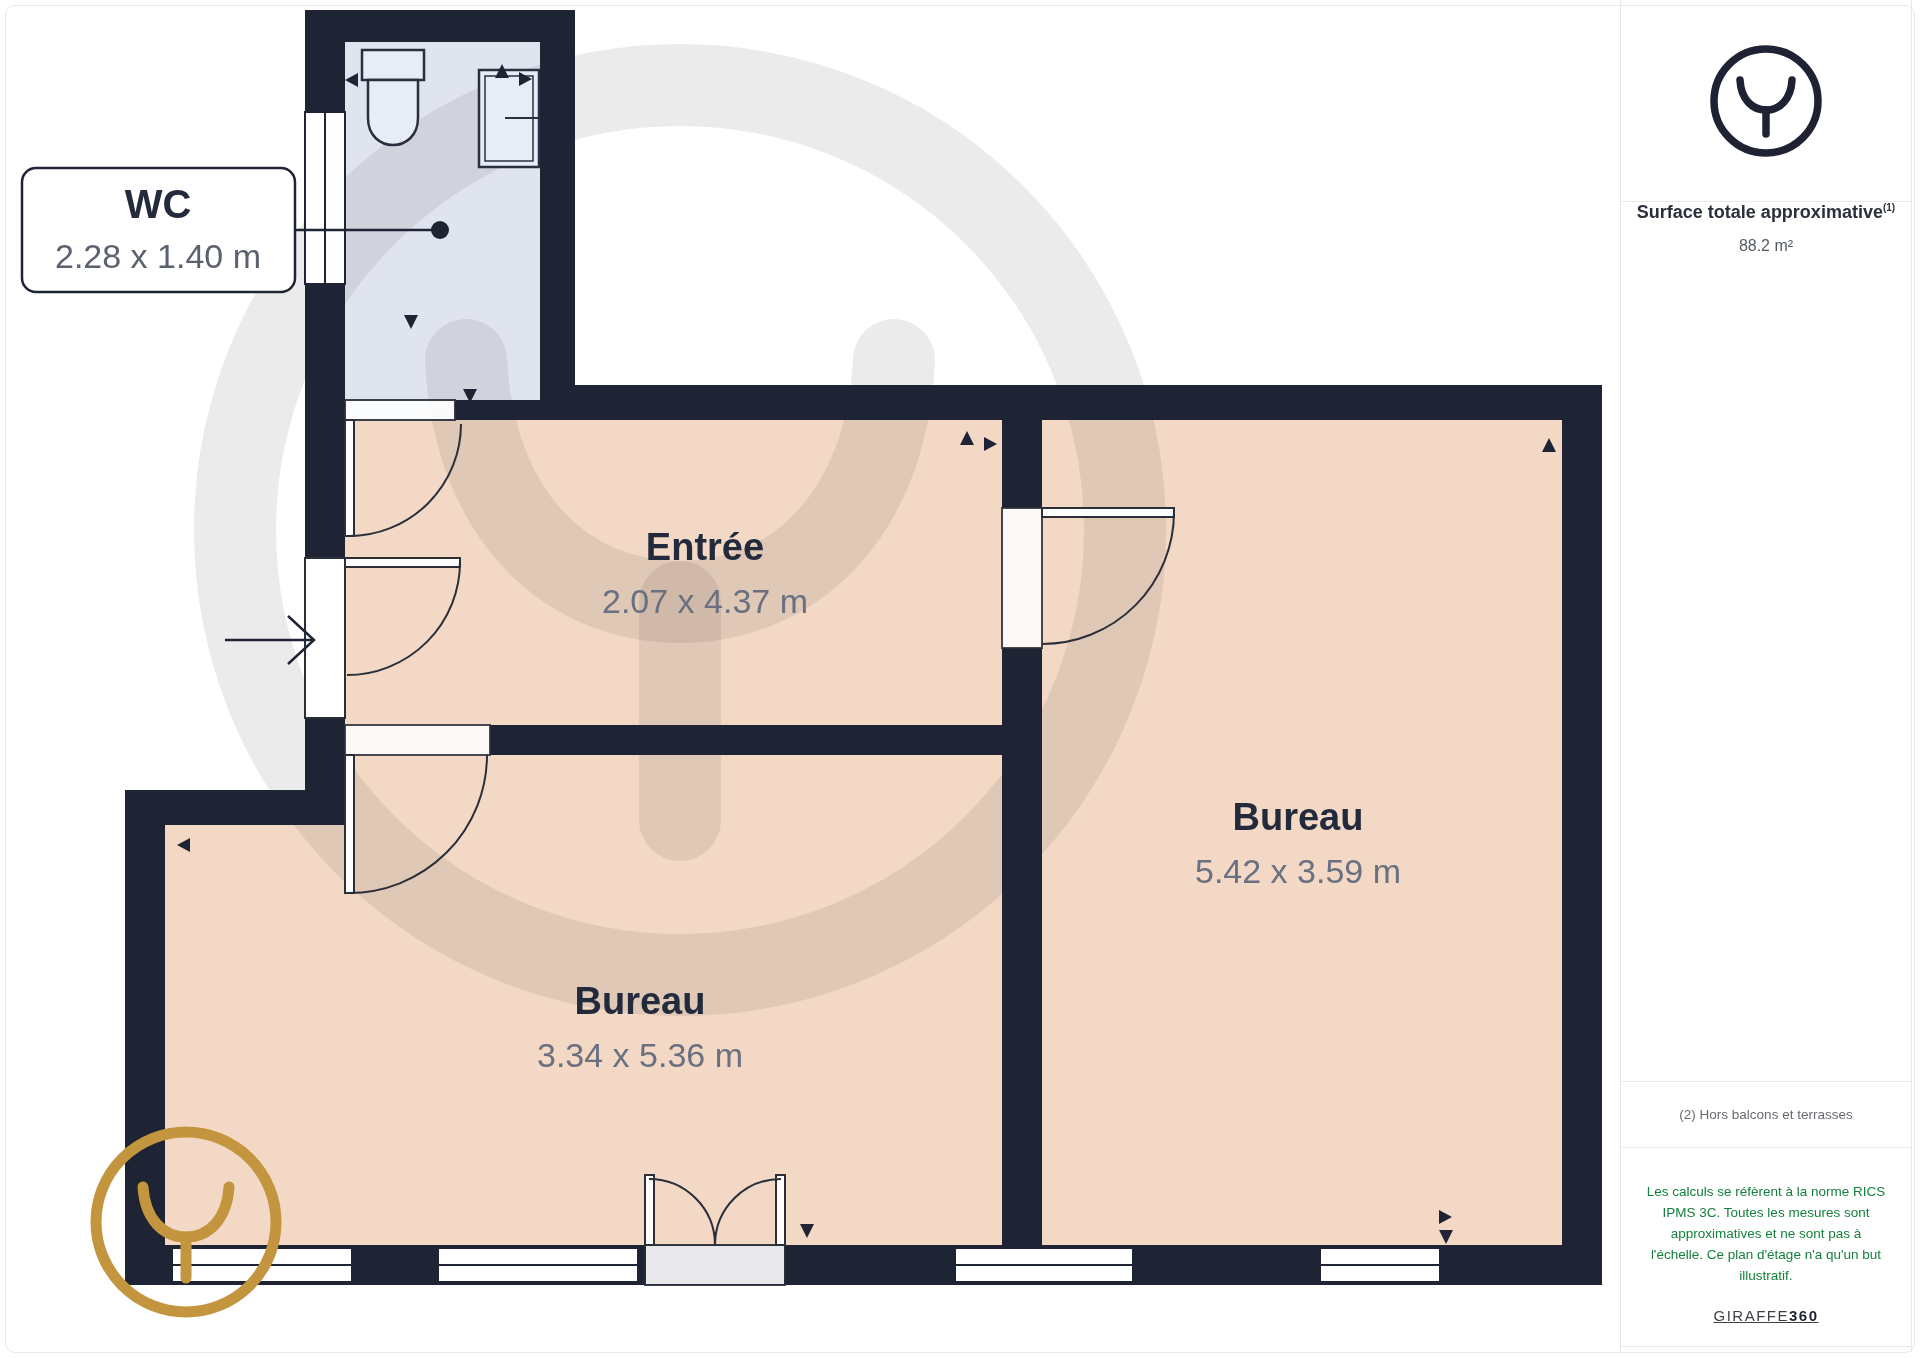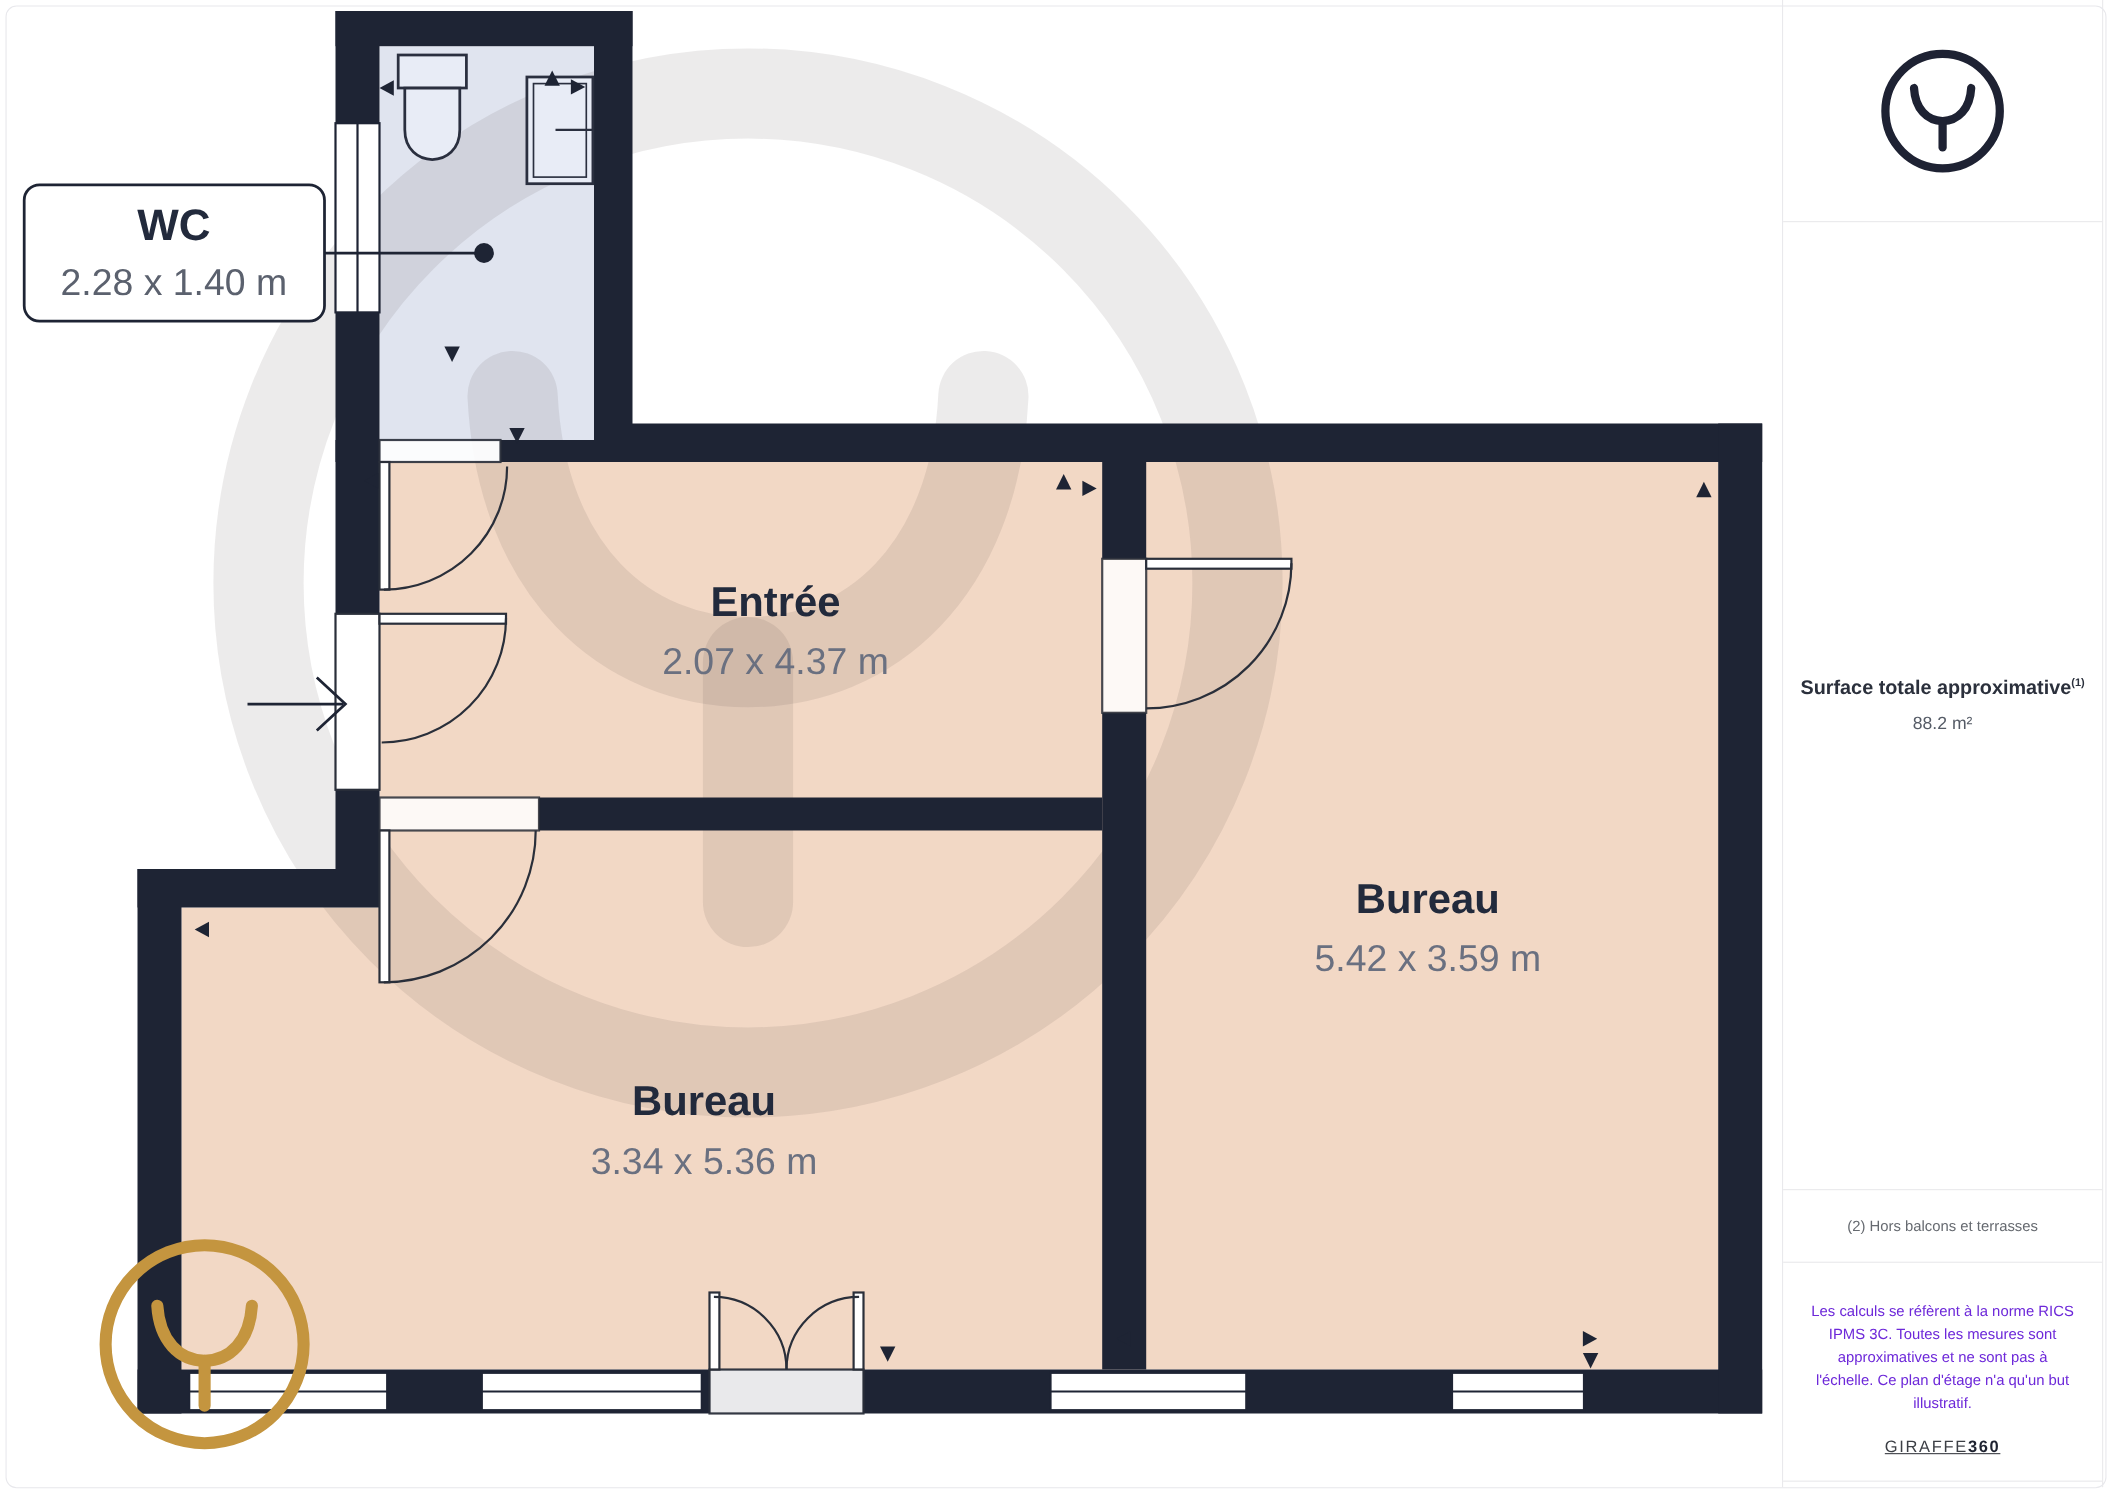--- a/index.html
+++ b/index.html
@@ -15,28 +15,28 @@
   .room-title{font-weight:bold;fill:#222a3c;}
   .room-dims{fill:#6a7080;}
   
   #sidebar{
     position:absolute;left:1620px;top:0;width:292px;height:1352px;
     border-left:1px solid #e9e9ec;border-right:1px solid #e9e9ec;
     display:flex;flex-direction:column;background:#fff;box-sizing:border-box;
   }
   .sb-section{box-sizing:border-box;width:100%;}
   #sb-logo{height:202px;border-bottom:1px solid #e9e9ec;display:flex;align-items:center;justify-content:center;}
-  #sb-surface{height:880px;border-bottom:1px solid #e9e9ec;display:flex;flex-direction:column;align-items:center;justify-content:center;text-align:center;}
+  #sb-surface{height:880px;border-bottom:1px solid #e9e9ec;display:flex;flex-direction:column;align-items:center;text-align:center;}
   .surface-label{font-size:18px;font-weight:bold;color:#2b303c;margin:0;}
   .surface-label sup{font-size:10px;}
   .surface-value{font-size:16px;color:#555b66;margin:14px 0 0 0;}
   #sb-note{height:66px;border-bottom:1px solid #e9e9ec;display:flex;align-items:center;justify-content:center;}
   .note-text{font-size:13.5px;color:#666a70;margin:0;text-align:center;}
   #sb-disclaimer{height:199px;border-bottom:1px solid #e9e9ec;padding:34px 24px 0 24px;text-align:center;}
-  .disclaimer-text{font-size:13.5px;line-height:1.55;color:#6d28d9;margin:0;}
+  .disclaimer-text{font-size:13.5px;line-height:1.55;color:#15803d;margin:0;}
   .brand-line{margin-top:20px;font-size:15px;letter-spacing:1.5px;color:#3c3f45;text-decoration:underline;}
   .brand-line b{color:#1e2230;}
 </style>
 </head>
 <body>
 
 <div id="stage">
 
   <svg id="plan-svg" width="1920" height="1358" viewBox="0 0 1920 1358">
 

